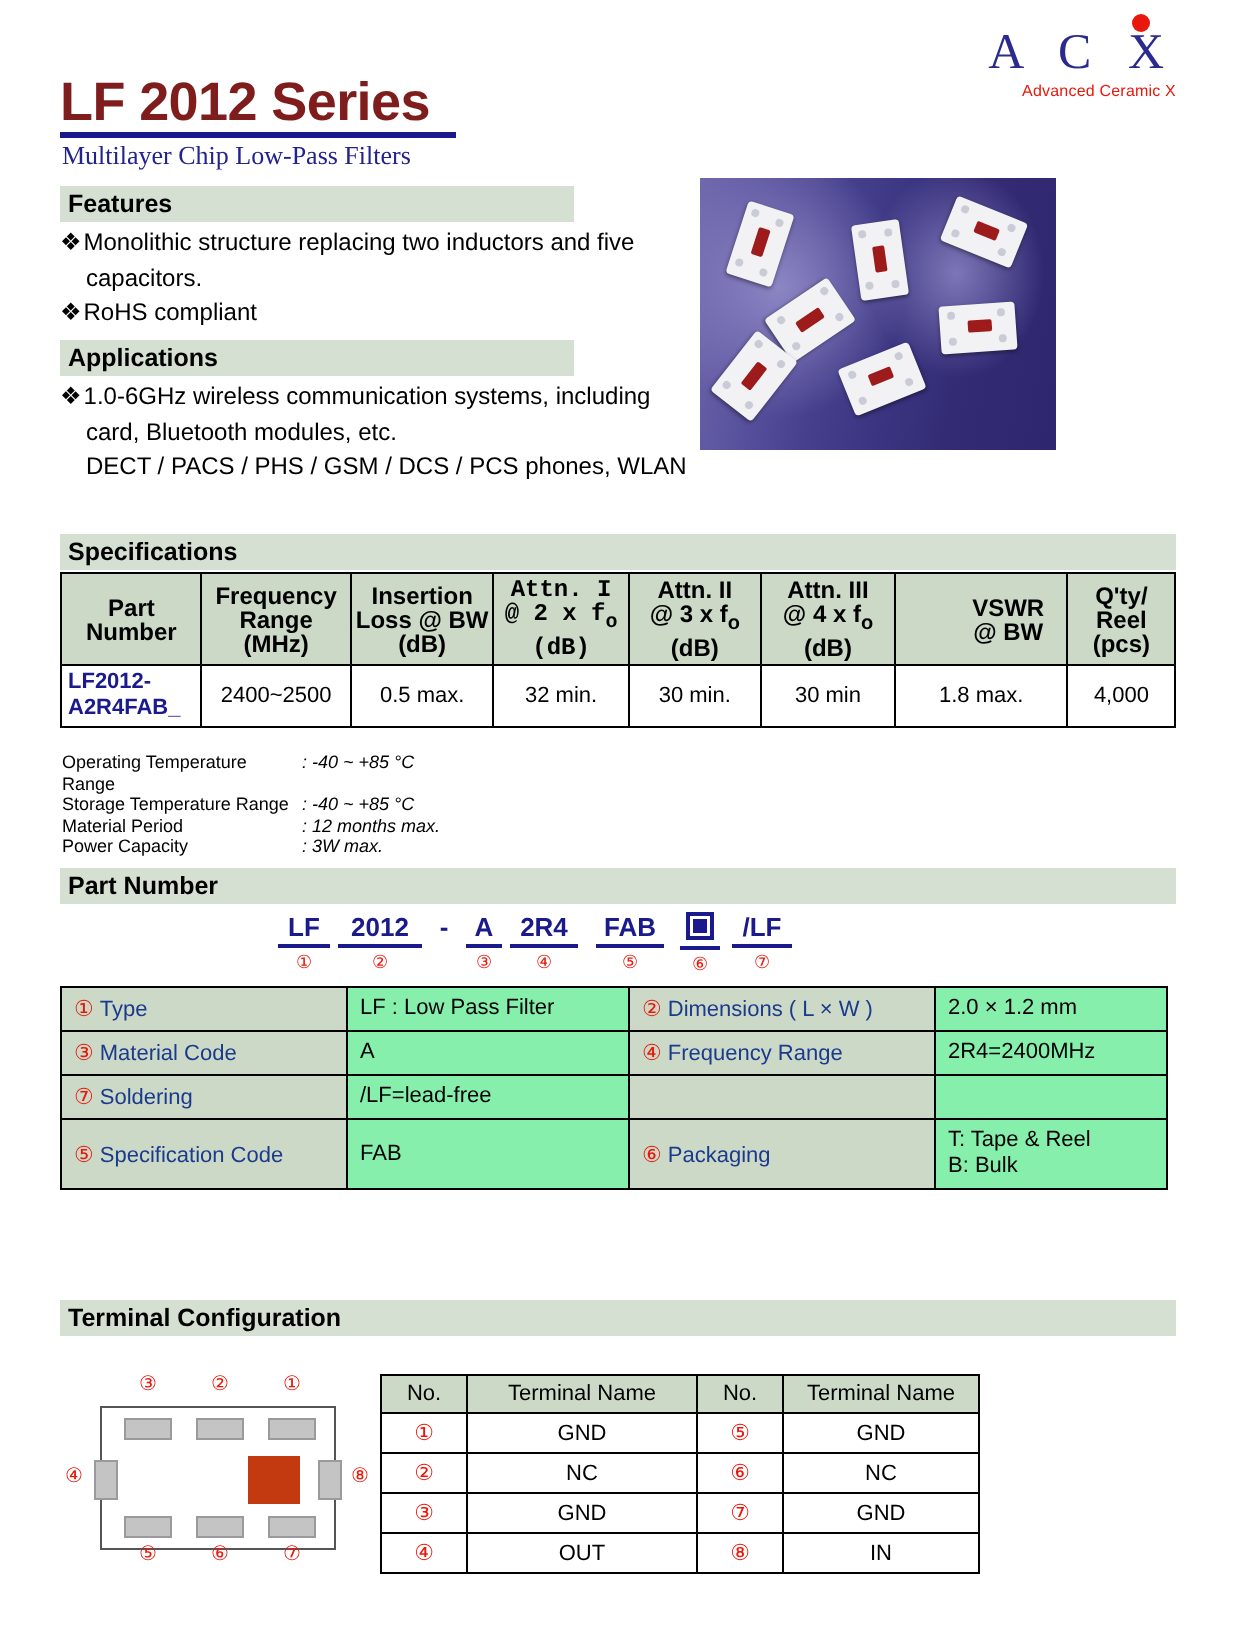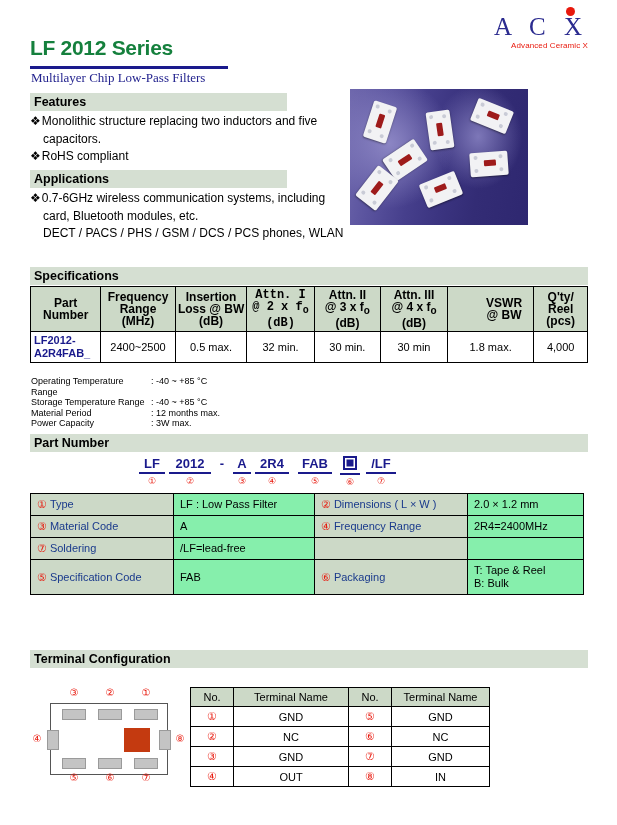--- a/index.html
+++ b/index.html
@@ -6,21 +6,21 @@
   body{
     width:617px;height:825px;background:#ffffff;
     font-family:"Liberation Sans",sans-serif;
     color:#000;position:relative;overflow:hidden;
   }
   .page{position:relative;width:617px;height:825px;}
 
   
   .title{
     position:absolute;left:30px;top:36px;
-    font-size:21px;font-weight:bold;color:#15803d;
+    font-size:27px;font-weight:bold;color:#7f1d1d;
     letter-spacing:-0.3px;
   }
   .title-rule{
     position:absolute;left:30px;top:66px;width:198px;height:3px;background:#1a1a8c;
   }
   .subtitle{
     position:absolute;left:31px;top:70px;
     font-family:"Liberation Serif",serif;
     font-size:13px;color:#23238e;
   }
@@ -85,21 +85,21 @@
   .spec-tbl .pn{
     color:#1a1a8c;font-weight:bold;text-align:left;padding-left:3px;
     font-size:11px;line-height:13px;
   }
 
   .ratings{
     position:absolute;left:31px;top:376px;font-size:9px;line-height:10.6px;
   }
   .ratings .r{display:flex;}
   .ratings .k{width:120px;}
-  .ratings .v{width:120px;}
+  .ratings .v{width:120px;font-style:italic;}
 
   
   .code{position:absolute;left:135px;top:456px;width:270px;}
   .code .seg{
     position:absolute;text-align:center;font-size:13px;font-weight:bold;
     color:#1a1a8c;
   }
   .code .seg .lab{
     display:block;border-bottom:2px solid #1a1a8c;padding:0 2px 1px 2px;
   }
@@ -220,21 +220,21 @@
     </div>
     <div>
       <span class="bullet">❖</span><span>RoHS compliant</span>
     </div>
   </div>
 
   <div class="bar" style="left:30px;top:170px;width:253px;">Applications</div>
 
   <div class="btext" style="left:30px;top:190px;width:320px;">
     <div>
-      <span class="bullet">❖</span><span>0.7-6GHz wireless communication systems, including</span>
+      <span class="bullet">❖</span><span>1.0-6GHz wireless communication systems, including</span>
       <span class="indent">card, Bluetooth modules, etc.</span>
       <span class="indent">DECT / PACS / PHS / GSM / DCS / PCS phones, WLAN</span>
     </div>
   </div>
 
   <div class="bar" style="left:30px;top:267px;width:554px;">Specifications</div>
 
   <table class="spec-tbl" style="left:30px;top:286px;width:558px;">
     <thead>
       <tr>

